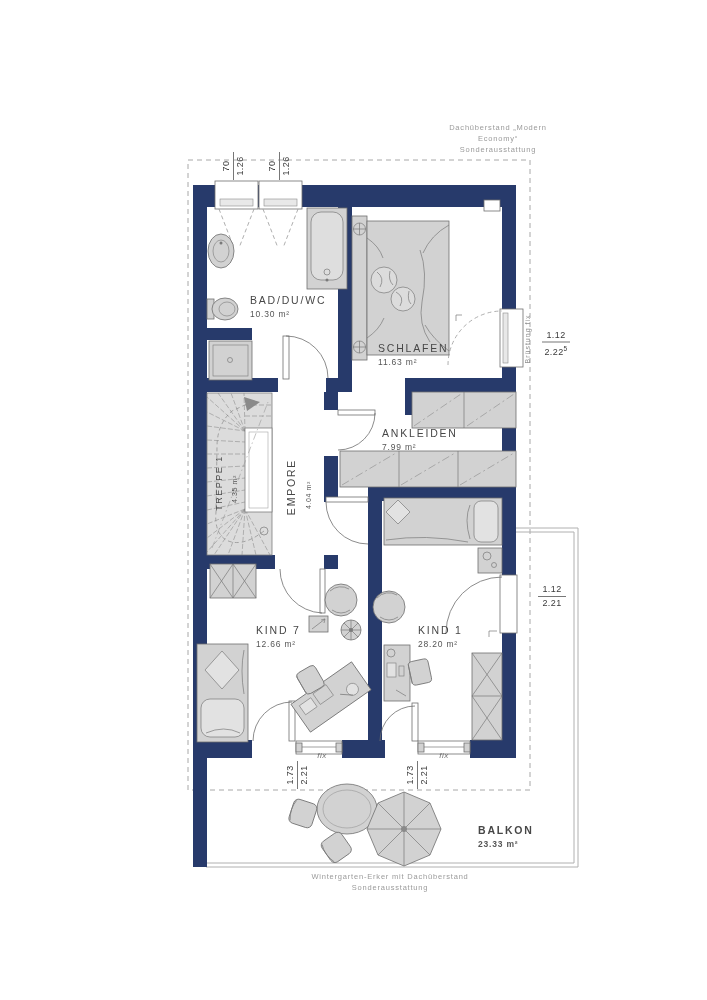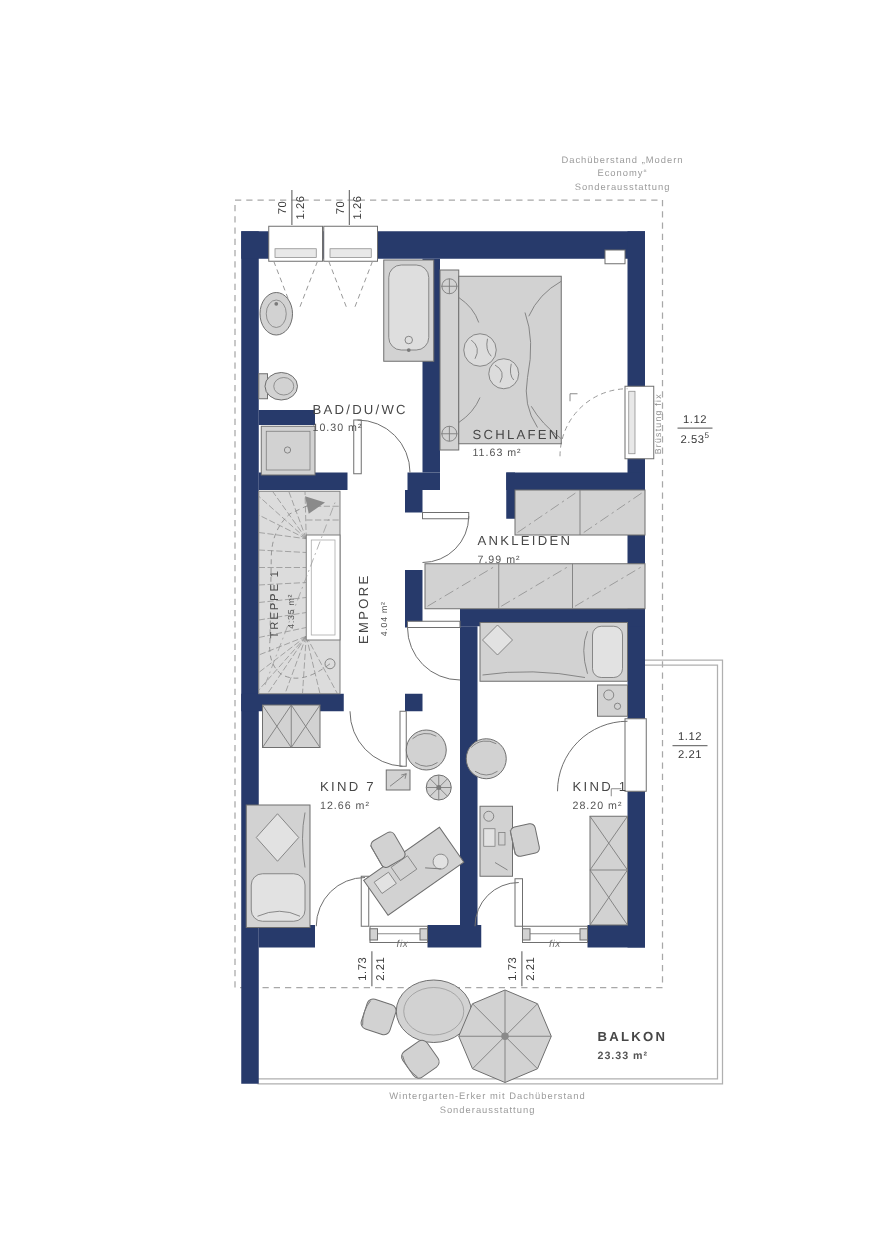--- a/index.html
+++ b/index.html
@@ -291,37 +291,37 @@
 <div class="note" style="left:433px;top:122px;width:130px;">
   <div>Dachüberstand „Modern</div>
   <div>Economy“</div>
   <div>Sonderausstattung</div>
 </div>
 <div class="note" style="left:295px;top:871px;width:190px;">
   <div>Wintergarten-Erker mit Dachüberstand</div>
   <div>Sonderausstattung</div>
 </div>
 
-<div class="room-label" style="left:250px;top:294px;margin-top:28px;">
+<div class="room-label" style="left:250px;top:294px;">
   <div class="rn">BAD/DU/WC</div>
   <div class="ra">10.30 m²</div>
 </div>
 <div class="room-label" style="left:378px;top:342px;">
   <div class="rn">SCHLAFEN</div>
   <div class="ra">11.63 m²</div>
 </div>
 <div class="room-label" style="left:382px;top:427px;">
   <div class="rn">ANKLEIDEN</div>
   <div class="ra">7.99 m²</div>
 </div>
 <div class="room-label" style="left:256px;top:624px;">
   <div class="rn">KIND 7</div>
   <div class="ra">12.66 m²</div>
 </div>
-<div class="room-label" style="left:418px;top:624px;margin-left:40px;">
+<div class="room-label" style="left:418px;top:624px;">
   <div class="rn">KIND 1</div>
   <div class="ra">28.20 m²</div>
 </div>
 <div class="room-label" style="left:478px;top:824px;font-weight:bold;">
   <div class="rn">BALKON</div>
   <div class="ra">23.33 m²</div>
 </div>
 
 <div class="vlabel rn" style="left:291px;top:487px;">EMPORE</div>
 <div class="vlabel small" style="left:308px;top:495px;">4.04 m²</div>
@@ -338,21 +338,21 @@
   <span>1.26</span>
 </div>
 <div class="dim rot" style="left:279px;top:166px;">
   <span>70</span>
   <span class="bar"></span>
   <span>1.26</span>
 </div>
 <div class="dim" style="left:556px;top:343px;">
   <span>1.12</span>
   <span class="bar"></span>
-  <span><span>2.53</span><sup>5</sup></span>
+  <span><span>2.22</span><sup>5</sup></span>
 </div>
 <div class="dim" style="left:552px;top:596px;">
   <span>1.12</span>
   <span class="bar"></span>
   <span>2.21</span>
 </div>
 <div class="dim rot" style="left:297px;top:775px;">
   <span>1.73</span>
   <span class="bar"></span>
   <span>2.21</span>

